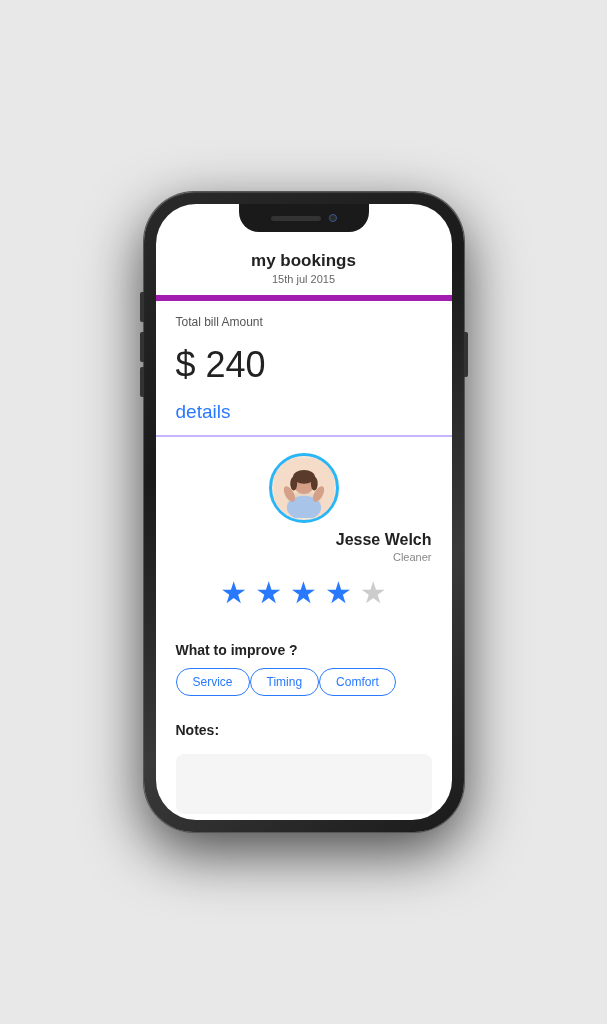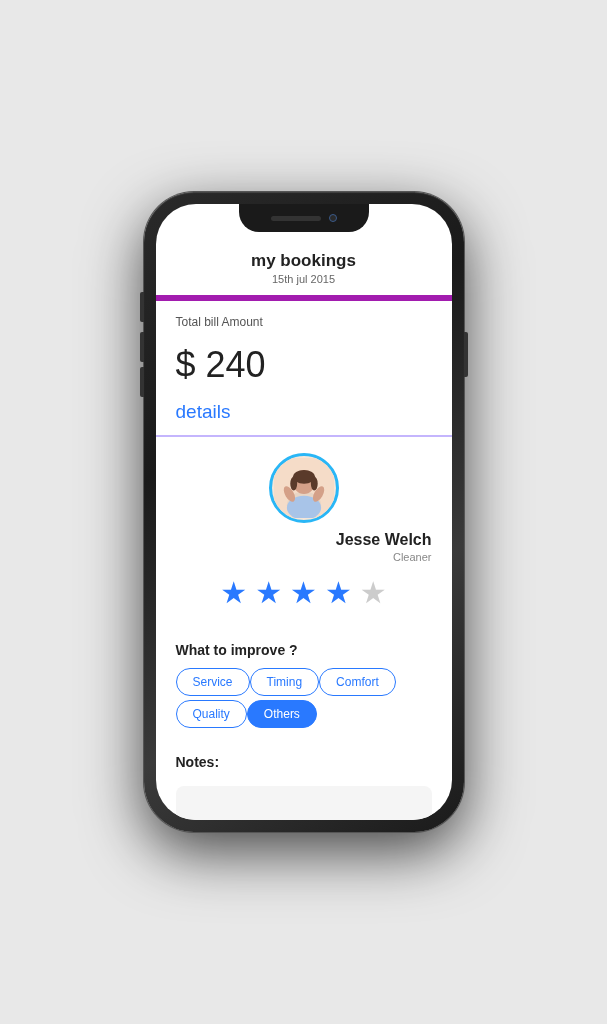--- a/index.html
+++ b/index.html
@@ -296,24 +296,20 @@
         </div>
       </div>
 
       <div class="improve-section">
         <div class="improve-title">What to improve ?</div>
         <div class="tags-row">
           <button class="tag outline-blue">Service</button>
           <button class="tag outline-blue">Timing</button>
           <button class="tag outline-blue">Comfort</button>
         </div>
-        <div class="tags-row">
-          <button class="tag outline-blue">Quality</button>
-          <button class="tag active">Others</button>
-        </div>
       </div>
 
       <div class="notes-section">
         <div class="notes-label">Notes:</div>
         <textarea class="notes-input" placeholder="" style=""></textarea>
       </div>
 
     </div>
   </div>
 </div>

